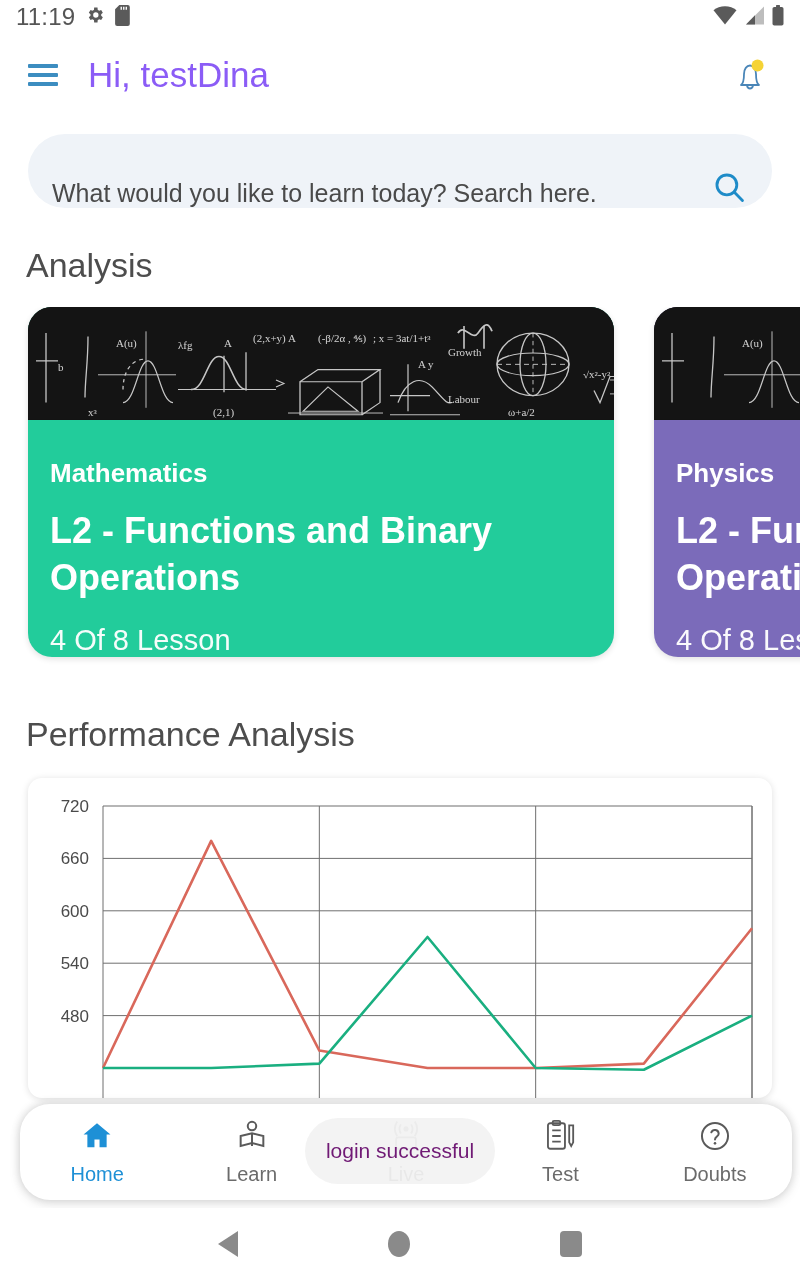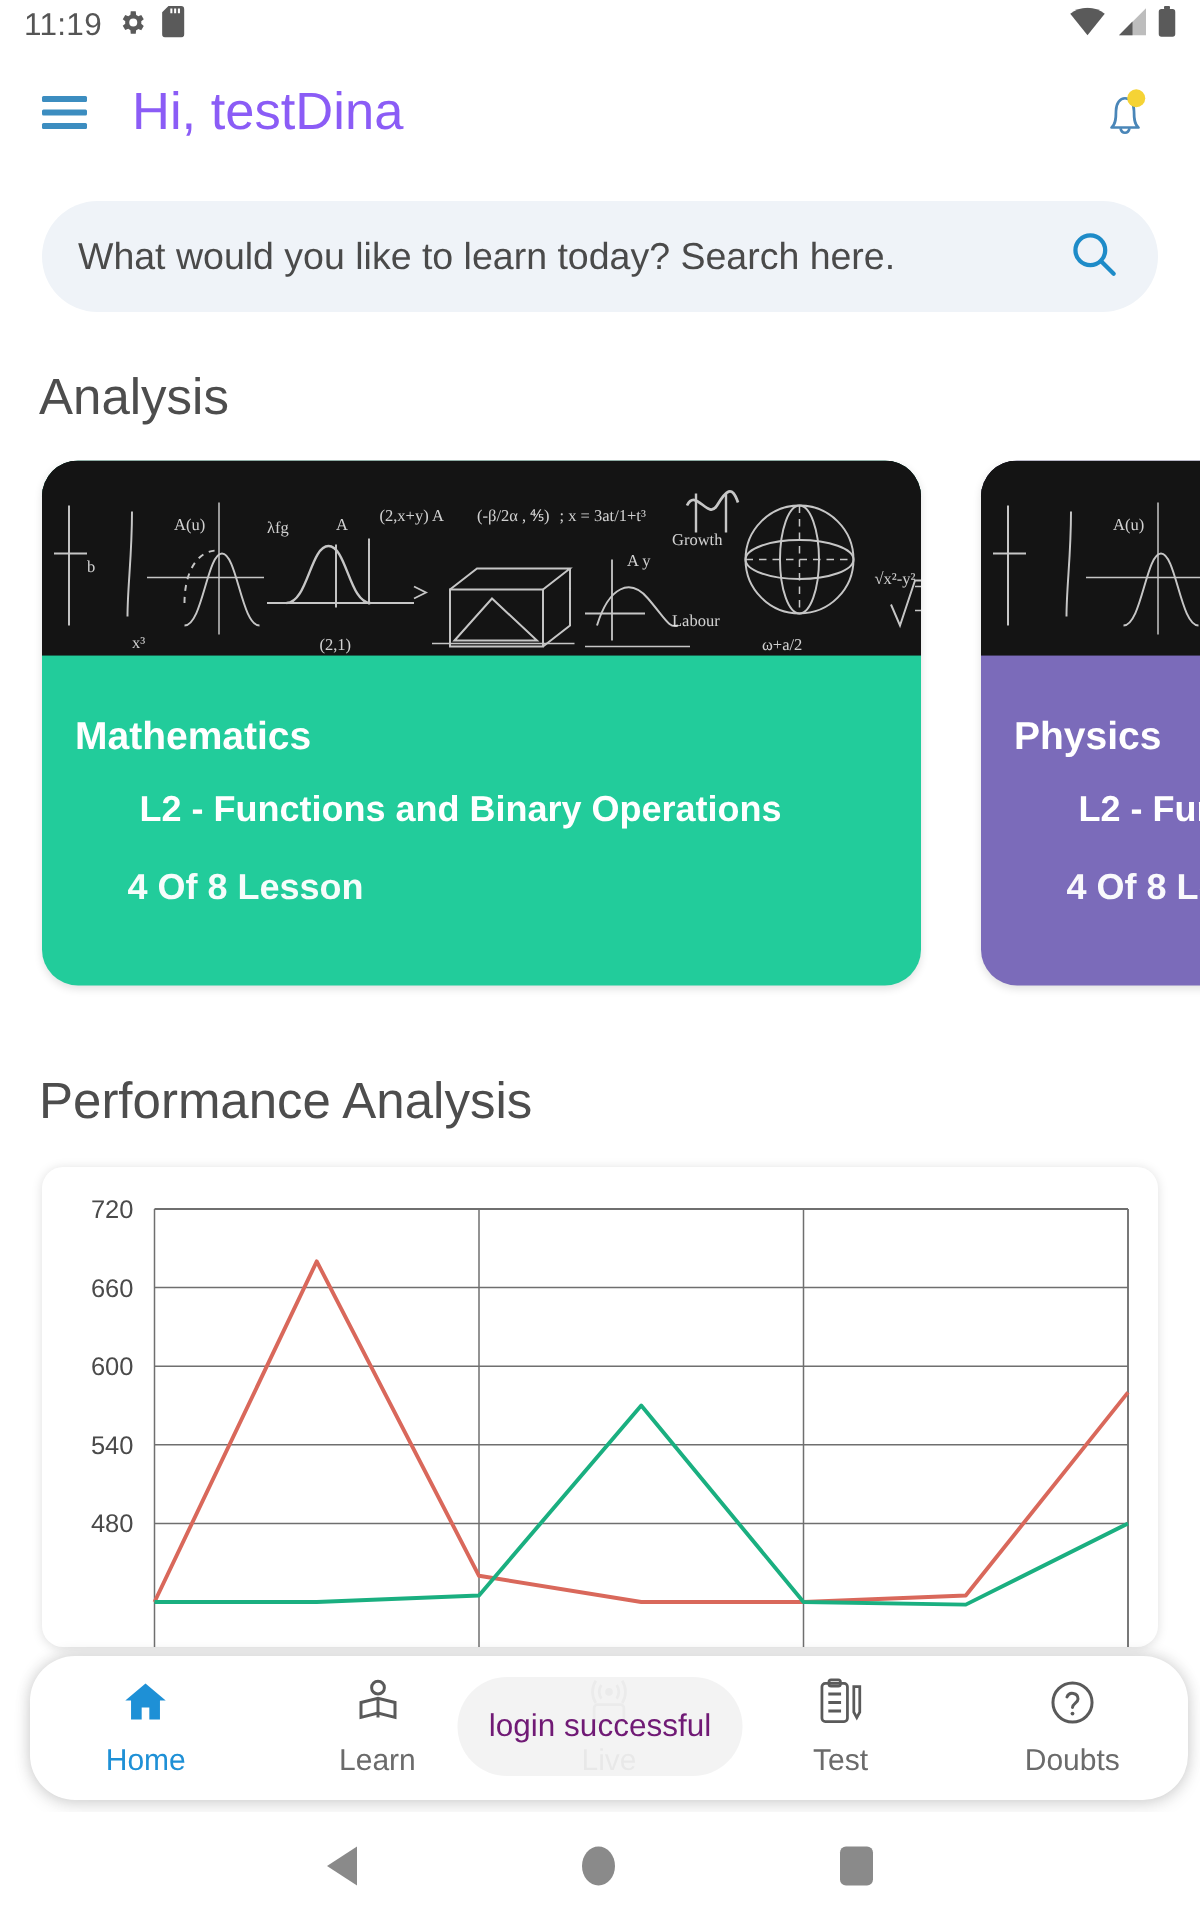--- a/index.html
+++ b/index.html
@@ -10,40 +10,40 @@
     overflow: hidden;
   }
   .phone { position: relative; width: 800px; height: 1280px; background:#fff; }
 
   
   .statusbar {
     height: 34px; display: flex; align-items: center;
     padding: 0 16px; background: #fff;
   }
   .sb-left { display:flex; align-items:center; gap:10px; }
-  .sb-time { font-size: 21px; color:#555; letter-spacing:.2px; }
+  .sb-time { font-size: 24px; color:#555; letter-spacing:.2px; }
   .sb-right { margin-left:auto; display:flex; align-items:center; gap:7px; }
   .ico { display:inline-block; }
 
   
   .appbar {
     height: 82px; display:flex; align-items:center; padding: 0 26px 0 28px;
   }
   .hamburger { width:30px; display:flex; flex-direction:column; gap:5px; cursor:pointer; }
   .hamburger i { display:block; height:4px; background:#3c8dc0; border-radius:1px; }
   .greeting {
     font-size: 35px; color:#8b5cf6; margin-left: 30px; font-weight:400;
     white-space:nowrap;
   }
   .bell-wrap { margin-left:auto; position:relative; width:48px; height:48px; }
 
   
   .search {
     margin: 18px 28px 0 28px; height: 74px; background:#eff3f8;
-    border-radius: 38px; display:flex; align-items:center;
+    border-radius: 38px; display:flex; align-items:flex-end;
     padding: 0 26px 0 24px;
   }
   .search-text {
     font-size: 25px; color:#4a4a4a; flex:1; white-space:nowrap; overflow:hidden;
   }
 
   
   .section-title {
     font-size: 34px; color:#4d4d4d; font-weight:400;
     margin: 38px 0 0 26px;
@@ -58,22 +58,22 @@
     flex: 0 0 586px; border-radius: 24px; overflow:hidden;
     box-shadow: 0 2px 6px rgba(0,0,0,.12);
     display:flex; flex-direction:column; height: 350px;
   }
   .card-img {
     height: 130px; background:#141414; position:relative; overflow:hidden;
   }
   .card-img svg { position:absolute; inset:0; width:100%; height:100%; }
   .card-body { flex:1; padding: 38px 22px 0 22px; color:#fff; }
   .card-subject { font-size: 26px; font-weight:700; }
-  .card-title { font-size: 24px; font-weight:700; line-height:1.32; margin-top: 18px; margin-left: 43px; }
-  .card-lessons { font-size: 24px; font-weight:700; margin-top: 22px; opacity:.96;margin-left:35px; }
+  .card-title { font-size: 36px; font-weight:700; line-height:1.32; margin-top: 18px; }
+  .card-lessons { font-size: 29px; font-weight:400; margin-top: 22px; opacity:.96; }
 
   
   .chart-card {
     margin: 24px 28px 0 28px; background:#fff; border-radius: 14px;
     box-shadow: 0 1px 7px rgba(0,0,0,.13);
     height: 320px; position:relative; overflow:hidden;
   }
   .chart-card svg { display:block; }
 
   

